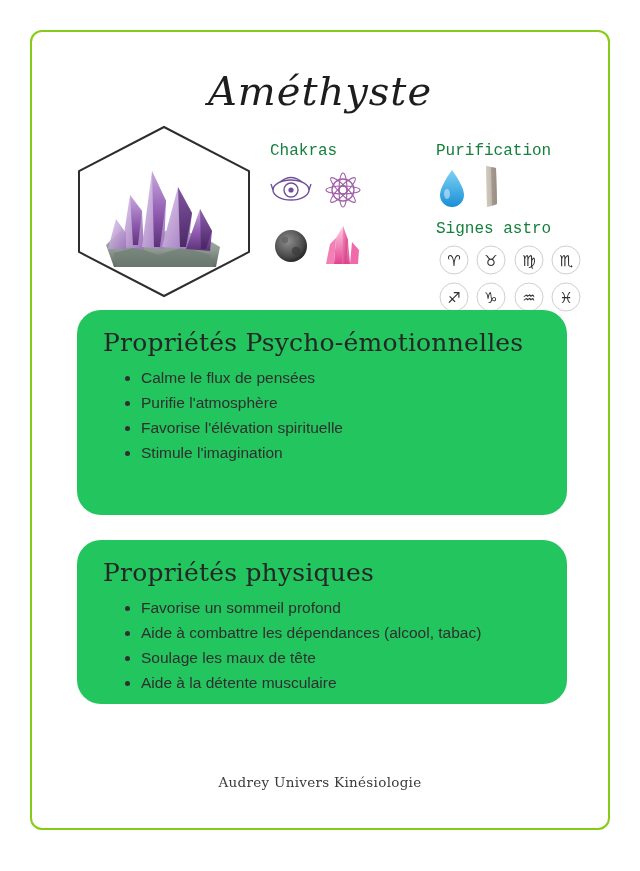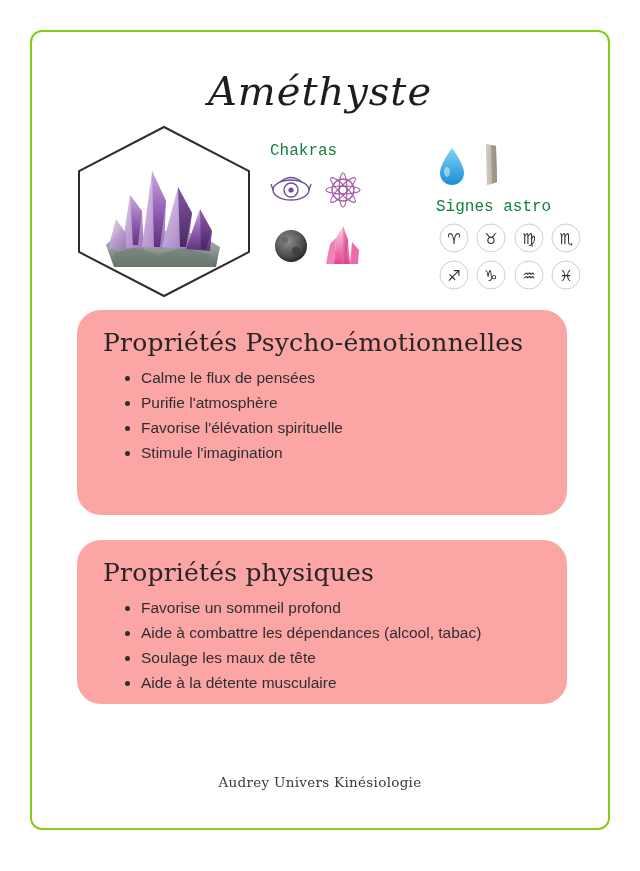--- a/index.html
+++ b/index.html
@@ -118,21 +118,21 @@
     font-family: "DejaVu Sans", sans-serif;
     font-size: 15px;
     fill: #2f2f2f;
   }
 
   
   .panel {
     position: absolute;
     left: 45px;
     width: 490px;
-    background: #fca5a5;
+    background: #22c55e;
     border-radius: 24px;
     box-sizing: border-box;
     padding: 18px 26px 20px 26px;
   }
   #panel-psycho { top: 278px; height: 205px; }
   #panel-physique { top: 508px; height: 164px; }
 
   .panel-title {
     font-family: "DejaVu Serif", serif;
     font-size: 25px;
@@ -266,20 +266,21 @@
           </defs>
           <path d="M12 44 L14 18 L21 6 L26 20 L28 44 Z" fill="url(#pk)"></path>
           <path d="M21 6 L26 20 L24 44 L20 44 Z" fill="url(#pk2)"></path>
           <path d="M4 44 L8 24 L14 18 L12 44 Z" fill="#f27fb5"></path>
           <path d="M28 44 L30 22 L37 30 L36 44 Z" fill="#ef6aa8"></path>
         </svg>
       </div>
     </div>
 
     <div class="col-right">
+      <p class="info-label">Purification</p>
       <div class="icon-row">
         <svg width="32" height="44" viewBox="0 0 32 44">
           <defs>
             <linearGradient id="drop" x1="0" y1="0" x2="0" y2="1">
               <stop offset="0%" stop-color="#7fd2f5"></stop>
               <stop offset="100%" stop-color="#1a8fd6"></stop>
             </linearGradient>
           </defs>
           <path d="M16 4 C16 4 4 20 4 29 A12 12 0 0 0 28 29 C28 20 16 4 16 4 Z" fill="url(#drop)"></path>
           <ellipse cx="11" cy="28" rx="3" ry="5" fill="#ffffff" opacity="0.45"></ellipse>

